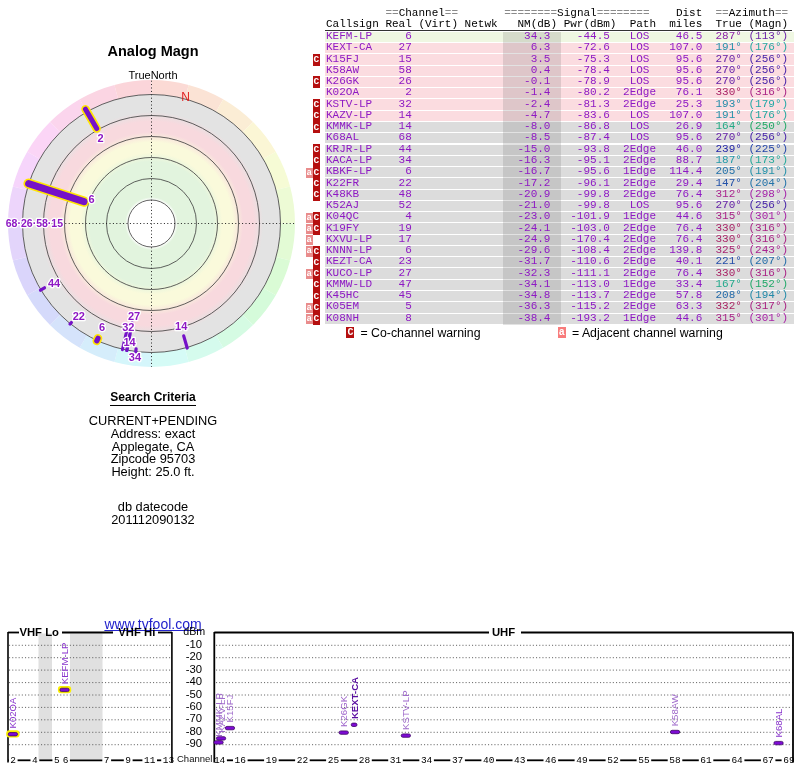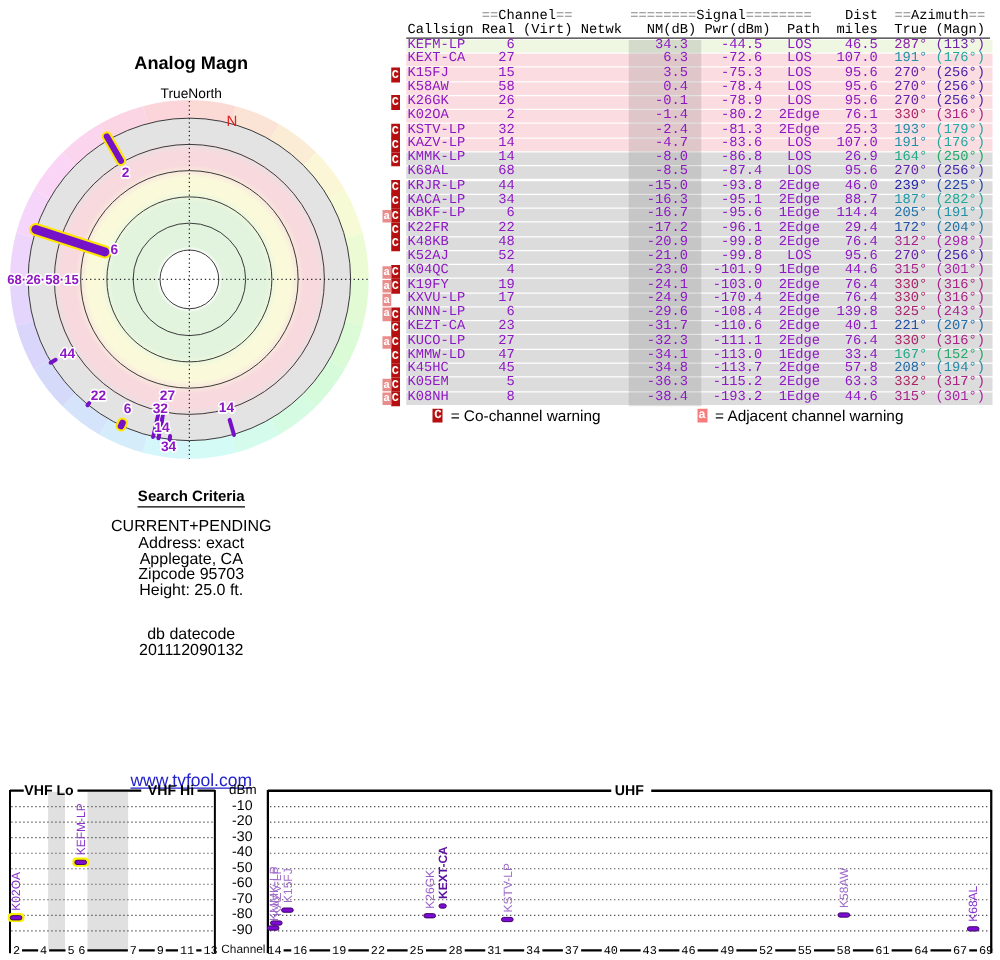--- a/index.html
+++ b/index.html
@@ -133,23 +133,23 @@
 <i>KEXT-CA    27                  6.3    -72.6   LOS   107.0</i><b style="color:hsl(191,66%,40%)">  191°</b> <b style="color:hsl(176,66%,40%)">(176°)</b>
 <i>K15FJ      15                  3.5    -75.3   LOS    95.6</i><b style="color:hsl(270,66%,40%)">  270°</b> <b style="color:hsl(256,66%,40%)">(256°)</b>
 <i>K58AW      58                  0.4    -78.4   LOS    95.6</i><b style="color:hsl(270,66%,40%)">  270°</b> <b style="color:hsl(256,66%,40%)">(256°)</b>
 <i>K26GK      26                 -0.1    -78.9   LOS    95.6</i><b style="color:hsl(270,66%,40%)">  270°</b> <b style="color:hsl(256,66%,40%)">(256°)</b>
 <i>K02OA       2                 -1.4    -80.2  2Edge   76.1</i><b style="color:hsl(330,66%,40%)">  330°</b> <b style="color:hsl(316,66%,40%)">(316°)</b>
 <i>KSTV-LP    32                 -2.4    -81.3  2Edge   25.3</i><b style="color:hsl(193,66%,40%)">  193°</b> <b style="color:hsl(179,66%,40%)">(179°)</b>
 <i>KAZV-LP    14                 -4.7    -83.6   LOS   107.0</i><b style="color:hsl(191,66%,40%)">  191°</b> <b style="color:hsl(176,66%,40%)">(176°)</b>
 <i>KMMK-LP    14                 -8.0    -86.8   LOS    26.9</i><b style="color:hsl(164,66%,40%)">  164°</b> <b style="color:hsl(150,66%,40%)">(250°)</b>
 <i>K68AL      68                 -8.5    -87.4   LOS    95.6</i><b style="color:hsl(270,66%,40%)">  270°</b> <b style="color:hsl(256,66%,40%)">(256°)</b>
 <i>KRJR-LP    44                -15.0    -93.8  2Edge   46.0</i><b style="color:hsl(239,66%,40%)">  239°</b> <b style="color:hsl(225,66%,40%)">(225°)</b>
-<i>KACA-LP    34                -16.3    -95.1  2Edge   88.7</i><b style="color:hsl(187,66%,40%)">  187°</b> <b style="color:hsl(173,66%,40%)">(282°)</b>
+<i>KACA-LP    34                -16.3    -95.1  2Edge   88.7</i><b style="color:hsl(187,66%,40%)">  187°</b> <b style="color:hsl(173,66%,40%)">(173°)</b>
 <i>KBKF-LP     6                -16.7    -95.6  1Edge  114.4</i><b style="color:hsl(205,66%,40%)">  205°</b> <b style="color:hsl(191,66%,40%)">(191°)</b>
-<i>K22FR      22                -17.2    -96.1  2Edge   29.4</i><b style="color:hsl(219,66%,40%)">  172°</b> <b style="color:hsl(204,66%,40%)">(204°)</b>
+<i>K22FR      22                -17.2    -96.1  2Edge   29.4</i><b style="color:hsl(219,66%,40%)">  147°</b> <b style="color:hsl(204,66%,40%)">(204°)</b>
 <i>K48KB      48                -20.9    -99.8  2Edge   76.4</i><b style="color:hsl(312,66%,40%)">  312°</b> <b style="color:hsl(298,66%,40%)">(298°)</b>
 <i>K52AJ      52                -21.0    -99.8   LOS    95.6</i><b style="color:hsl(270,66%,40%)">  270°</b> <b style="color:hsl(256,66%,40%)">(256°)</b>
 <i>K04QC       4                -23.0   -101.9  1Edge   44.6</i><b style="color:hsl(315,66%,40%)">  315°</b> <b style="color:hsl(301,66%,40%)">(301°)</b>
 <i>K19FY      19                -24.1   -103.0  2Edge   76.4</i><b style="color:hsl(330,66%,40%)">  330°</b> <b style="color:hsl(316,66%,40%)">(316°)</b>
 <i>KXVU-LP    17                -24.9   -170.4  2Edge   76.4</i><b style="color:hsl(330,66%,40%)">  330°</b> <b style="color:hsl(316,66%,40%)">(316°)</b>
 <i>KNNN-LP     6                -29.6   -108.4  2Edge  139.8</i><b style="color:hsl(325,66%,40%)">  325°</b> <b style="color:hsl(311,66%,40%)">(243°)</b>
 <i>KEZT-CA    23                -31.7   -110.6  2Edge   40.1</i><b style="color:hsl(221,66%,40%)">  221°</b> <b style="color:hsl(207,66%,40%)">(207°)</b>
 <i>KUCO-LP    27                -32.3   -111.1  2Edge   76.4</i><b style="color:hsl(330,66%,40%)">  330°</b> <b style="color:hsl(316,66%,40%)">(316°)</b>
 <i>KMMW-LD    47                -34.1   -113.0  1Edge   33.4</i><b style="color:hsl(167,66%,40%)">  167°</b> <b style="color:hsl(152,66%,40%)">(152°)</b>
 <i>K45HC      45                -34.8   -113.7  2Edge   57.8</i><b style="color:hsl(208,66%,40%)">  208°</b> <b style="color:hsl(194,66%,40%)">(194°)</b>

